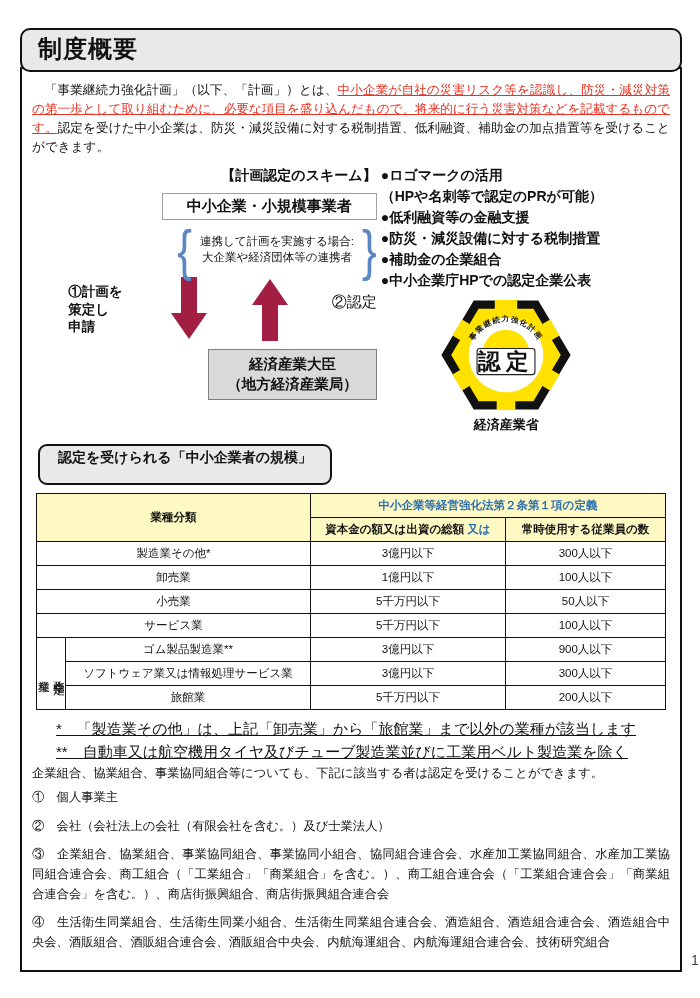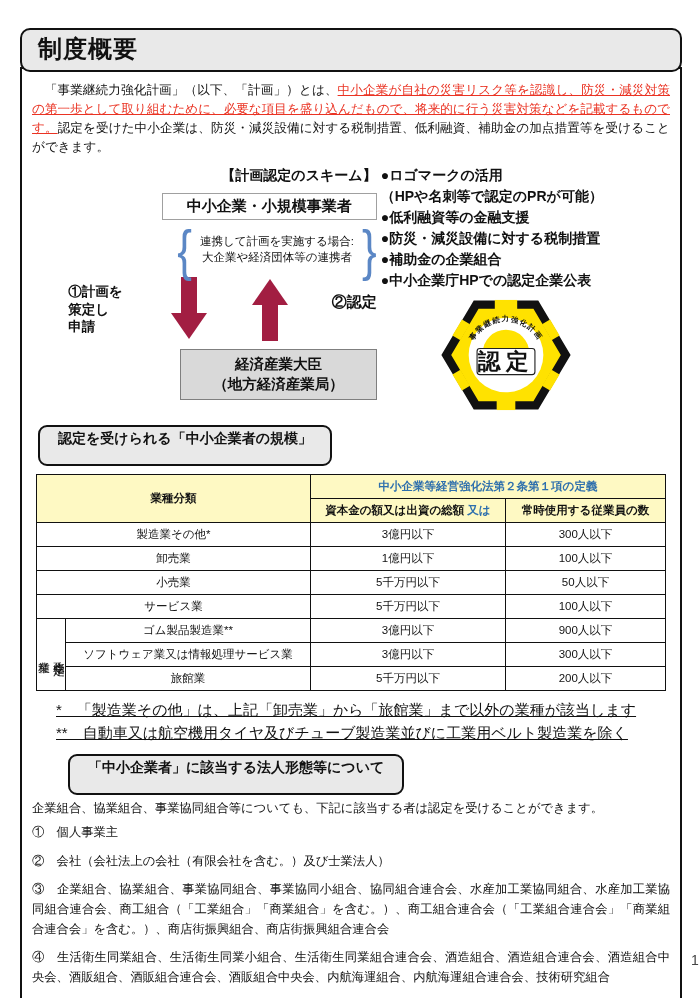--- a/index.html
+++ b/index.html
@@ -32,23 +32,23 @@
   .scheme-row { display:flex; margin-top:8px; }
   .scheme-left { width:54%; display:flex; flex-direction:column; align-items:flex-end; }
   .scheme-title { font-size:14px; font-weight:bold; margin:2px 0 8px; }
   .company-box { border:1.5px solid #a0a0a0; padding:3px 24px; font-size:15px; font-weight:bold; background:#fff; }
   .brace-row { display:flex; align-items:center; margin:10px 0 0; }
   .brace { font-size:44px; color:#5b87c5; line-height:0.9; font-weight:400; transform:scaleY(1.25); }
   .brace-text { font-size:11.5px; text-align:center; line-height:1.4; margin:0 8px; }
   .arrows-row { display:flex; align-items:flex-start; margin:8px 0 6px;gap:31px; }
   .step1 { font-size:13.5px; font-weight:bold; line-height:1.3; margin-top:6px; margin-right:10px; }
   .arrow-svg { margin:0 6px; }
-  .step2 { font-size:15px; font-weight:bold; margin-top:16px; margin-left:6px; }
+  .step2 { font-size:15px; font-weight:normal; margin-top:16px; margin-left:6px; }
   .minister-box {
-    background:#d9d9d9; border:1px solid #7f7f7f; padding:5px 32px;
+    background:#d9d9d9; border:1px solid #7f7f7f; padding:5px 18px;
     text-align:center; font-size:14.5px; font-weight:bold; line-height:1.35; margin-top:2px;
   }
   .scheme-right { width:46%; padding-left:4px; }
   .support-header {
     display:inline-block; background:#fdecd8; border:1.5px solid #e8a33d;
     border-radius:6px; padding:3px 10px; font-size:13.5px; font-weight:bold; margin-bottom:5px;
   }
   .support-list { list-style:none; font-size:14px; line-height:1.5; }
   .support-list li { white-space:nowrap; }
   .support-list .n { font-weight:600; }
@@ -152,20 +152,21 @@
             <path d="M 45,58 A 25,25 0 1 1 95,58 L 45,58 Z" fill="#ffe200"></path>
             <defs>
               <path id="arcp" d="M 30,64 A 40,40 0 0 1 110,64"></path>
             </defs>
             <text font-size="8" font-weight="bold" fill="#111" letter-spacing="1.5">
               <textPath href="#arcp" startOffset="50%" text-anchor="middle">事業継続力強化計画</textPath>
             </text>
             <rect x="39" y="53" width="62" height="28" rx="3" fill="#ffffff" stroke="#222" stroke-width="1.2"></rect>
             <text x="70" y="75" font-size="24" font-weight="bold" fill="#111" letter-spacing="6" text-anchor="middle">認定</text>
           </svg>
+          <div class="badge-caption">経済産業省</div>
         </div>
       </div>
     </div>
 
     <div class="size-header-wrap">
       <span class="section-header">認定を受けられる「中小企業者の規模」</span>
     </div>
 
     <table class="size-table">
       <colgroup>
@@ -225,23 +226,20 @@
         <td>200人以下</td>
       </tr>
     </tbody>
       </table>
 
     <div class="table-notes">
       <div>*　「製造業その他」は、上記「卸売業」から「旅館業」まで以外の業種が該当します</div>
       <div>**　自動車又は航空機用タイヤ及びチューブ製造業並びに工業用ベルト製造業を除く</div>
     </div>
 
-    <div class="legal-header-wrap">
-      <span class="section-header">「中小企業者」に該当する法人形態等について</span>
-    </div>
 
     <p class="legal-intro">企業組合、協業組合、事業協同組合等についても、下記に該当する者は認定を受けることができます。</p>
     <p class="legal-item">①　個人事業主</p>
     <p class="legal-item">②　会社（会社法上の会社（有限会社を含む。）及び士業法人）</p>
     <p class="legal-item">③　企業組合、協業組合、事業協同組合、事業協同小組合、協同組合連合会、水産加工業協同組合、水産加工業協同組合連合会、商工組合（「工業組合」「商業組合」を含む。）、商工組合連合会（「工業組合連合会」「商業組合連合会」を含む。）、商店街振興組合、商店街振興組合連合会</p>
     <p class="legal-item">④　生活衛生同業組合、生活衛生同業小組合、生活衛生同業組合連合会、酒造組合、酒造組合連合会、酒造組合中央会、酒販組合、酒販組合連合会、酒販組合中央会、内航海運組合、内航海運組合連合会、技術研究組合</p>
 
   </div>
 </div>
 

